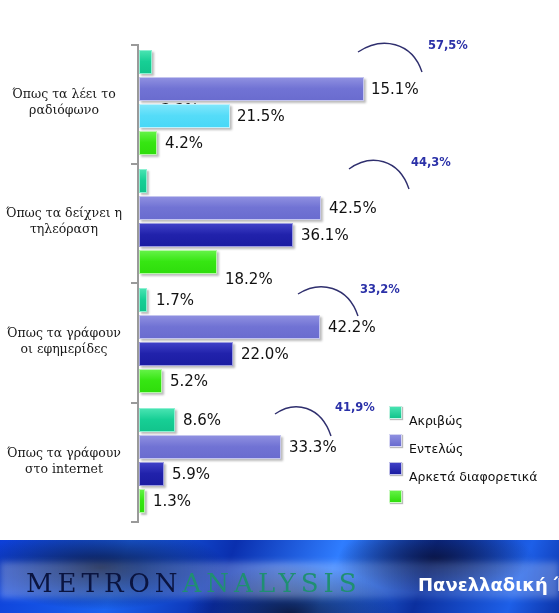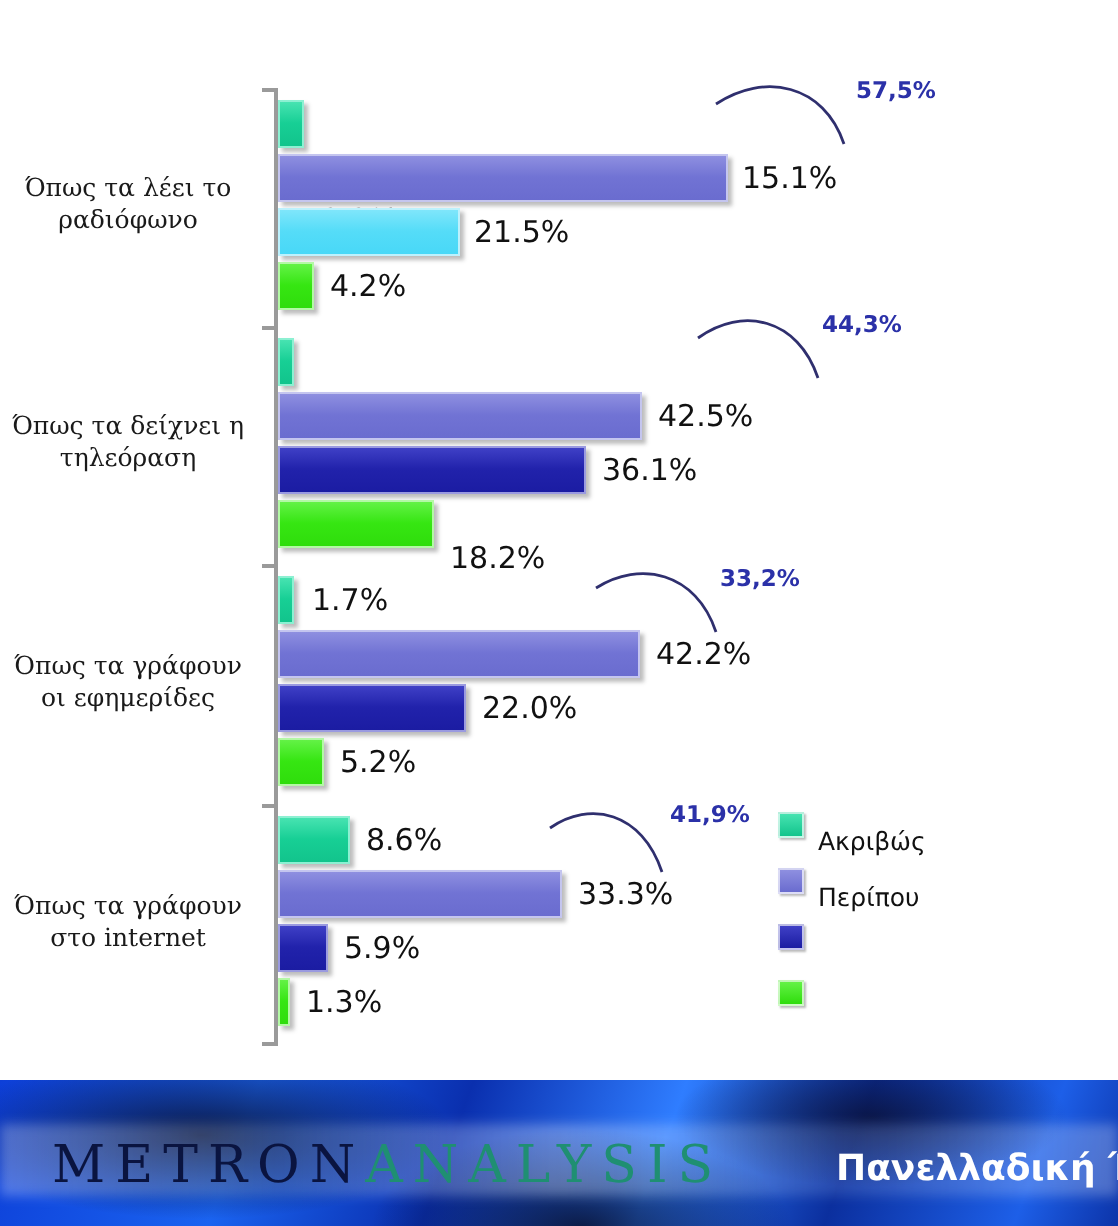--- a/index.html
+++ b/index.html
@@ -258,24 +258,25 @@
     <div class="callout-text" style="left:62px;top:0px;">41,9%</div>
   </div>
 
   <div id="legend">
     <div class="legend-item">
       <span class="legend-swatch c0"></span>
       <span class="legend-label">Ακριβώς</span>
     </div>
     <div class="legend-item">
       <span class="legend-swatch c1"></span>
-      <span class="legend-label">Περίπου</span>
+      <span class="legend-label">Εντελώς</span>
     </div>
     <div class="legend-item">
       <span class="legend-swatch c2"></span>
+      <span class="legend-label">Αρκετά διαφορετικά</span>
     </div>
     <div class="legend-item">
       <span class="legend-swatch c3"></span>
     </div>
   </div>
 
 </div>
 
 <div id="banner">
   <div class="logo">

